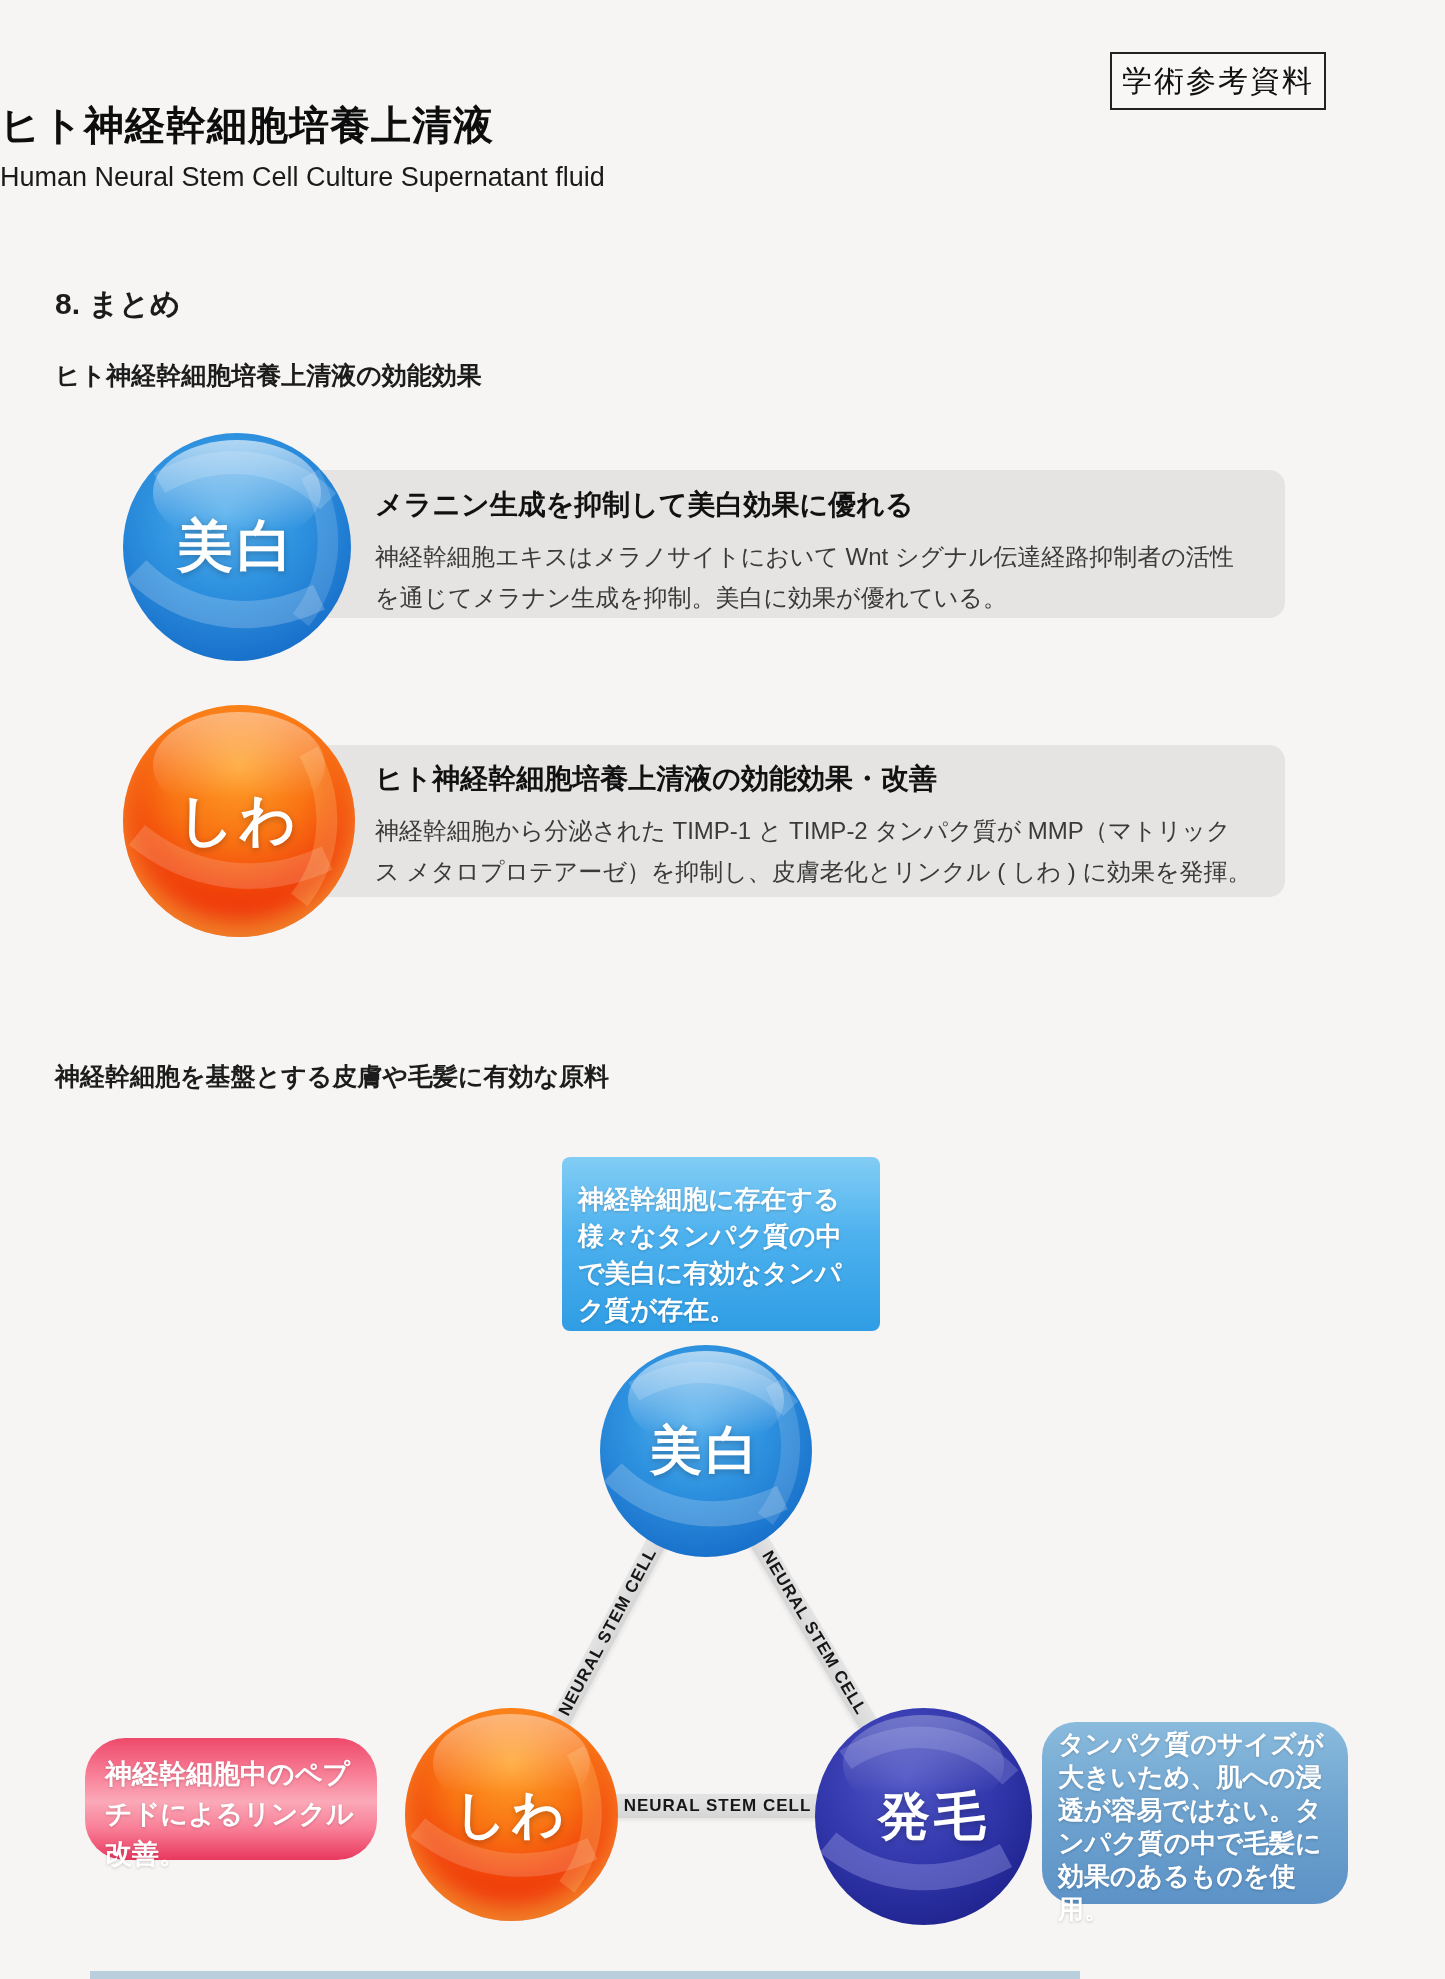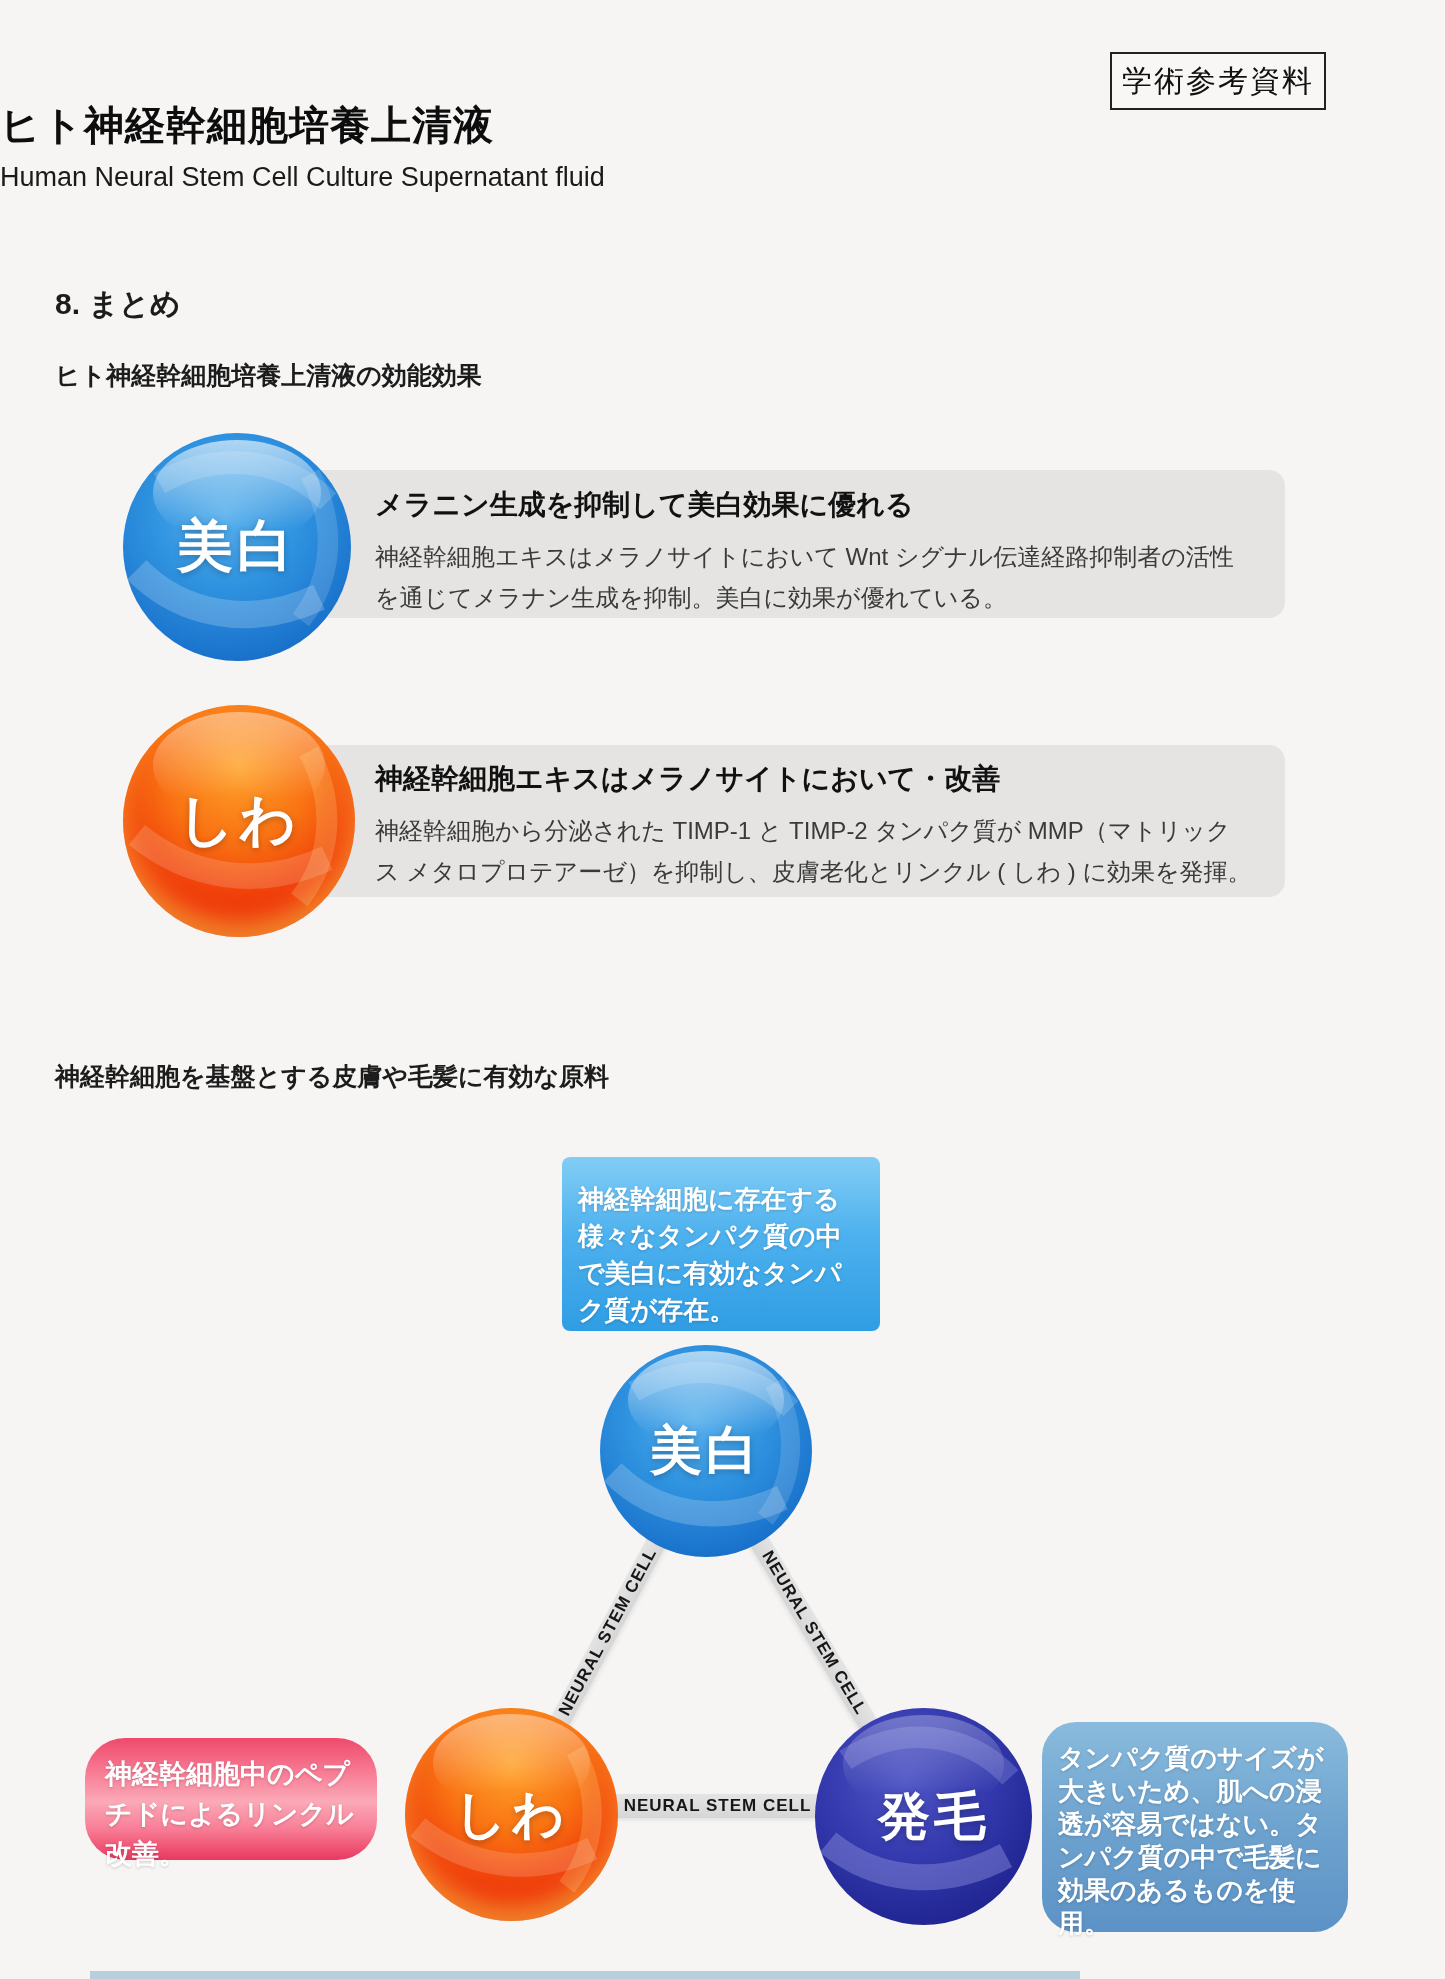--- a/index.html
+++ b/index.html
@@ -89,21 +89,21 @@
     border-radius:8px;background:linear-gradient(180deg,#82cdf5 0%,#4db1ee 45%,#2f9de4 100%);
     font-size:26px;line-height:37px;
   }
   .callout-left{
     left:85px;top:1738px;width:252px;height:90px;padding:16px 20px;
     border-radius:40px;
     background:linear-gradient(180deg,#ee4a6b 0%,#f87f97 30%,#fba9b8 52%,#f87f97 74%,#e9385e 100%);
     font-size:27px;line-height:40px;
   }
   .callout-right{
-    left:1042px;top:1722px;width:274px;height:170px;padding:20px 16px;
+    left:1042px;top:1722px;width:274px;height:170px;padding:6px 16px;
     border-radius:34px;background:linear-gradient(180deg,#8abbdd 0%,#6ea3cf 50%,#5c92c6 100%);
     font-size:26px;line-height:33px;
   }
   .bottom-strip{position:absolute;left:90px;top:1971px;width:990px;height:8px;background:#b9cfdd;}
 </style>
 </head>
 <body>
 
 <div class="page">
 
@@ -137,21 +137,21 @@
 
   <div class="card-band c2"></div>
   <div class="sphere sphere-red sp-card2">
     <svg viewBox="0 0 100 100">
       <path d="M6,56 C28,74 58,80 88,66" stroke="rgba(255,255,255,0.16)" stroke-width="11" fill="none"></path>
       <path d="M80,20 C92,42 90,66 76,84" stroke="rgba(255,235,160,0.20)" stroke-width="9" fill="none"></path>
     </svg>
     <span class="gloss"></span>
     <span class="sphere-label">しわ</span>
   </div>
-  <div class="card-heading c2">神経幹細胞エキスはメラノサイトにおいて・改善</div>
+  <div class="card-heading c2">ヒト神経幹細胞培養上清液の効能効果・改善</div>
   <div class="card-body c2">
     <div>神経幹細胞から分泌された TIMP-1 と TIMP-2 タンパク質が MMP（マトリック</div>
     <div>ス メタロプロテアーゼ）を抑制し、皮膚老化とリンクル ( しわ ) に効果を発揮。</div>
   </div>
 
   <div class="sub-heading s2">神経幹細胞を基盤とする皮膚や毛髪に有効な原料</div>
 
   <div class="edge-bar edge-left">
     <span class="edge-label">NEURAL STEM CELL</span>
   </div>

